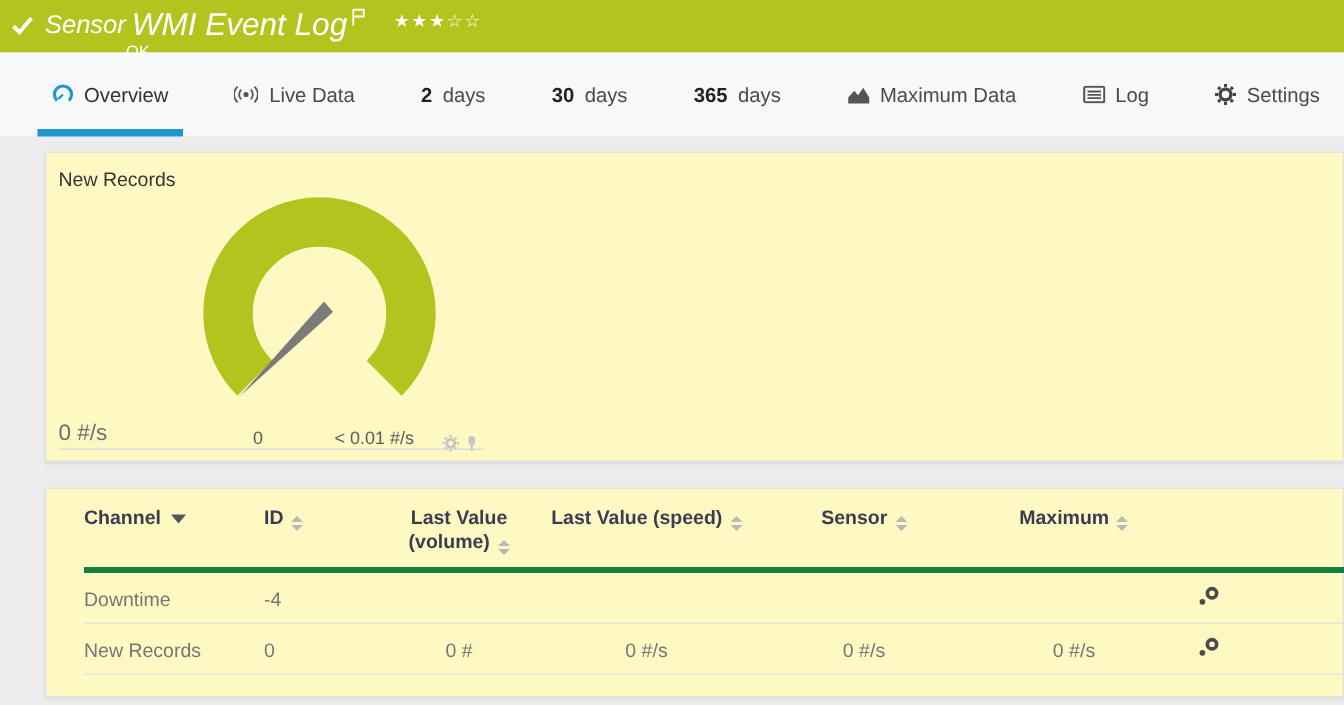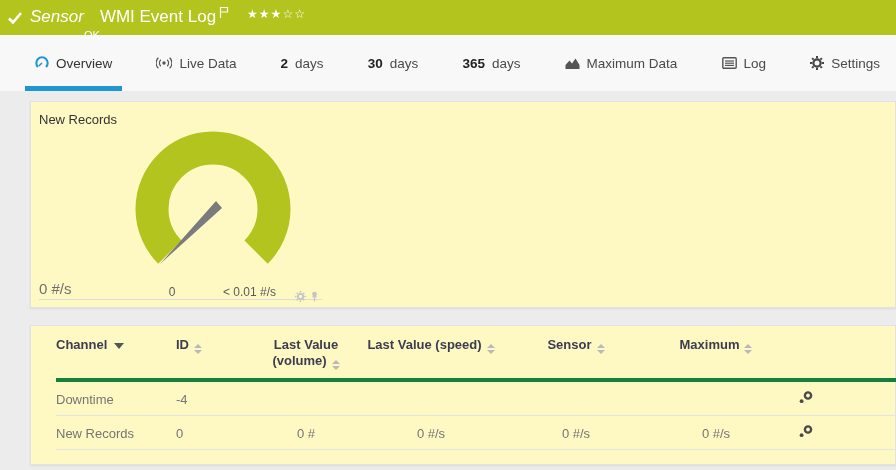--- a/index.html
+++ b/index.html
@@ -4,28 +4,28 @@
 <style>
   * { margin:0; padding:0; box-sizing:border-box; }
   html,body { width:896px; height:470px; overflow:hidden;
     font-family:"Liberation Sans","DejaVu Sans",sans-serif; background:#ececec; }
 
   
   .banner { height:35px; background:#b3c41f; color:#fff; padding:6px 10px 0 8px; }
   .banner-line { display:flex; align-items:flex-start; }
   .check-icon { margin-top:4px; }
   .kicker { font-style:italic; font-size:17px; margin-left:8px; line-height:22px; }
-  .title  { font-size:17px; margin-left:16px; line-height:22px; }
+  .title  { font-size:21px; margin-left:4px; line-height:22px;font-style:italic; }
   .flag-icon { margin-left:3px; margin-top:-1px; }
   .stars { margin-left:18px; font-size:12px; letter-spacing:1px; line-height:16px; margin-top:0; }
   .status-ok { font-size:11px; font-weight:normal; margin-left:76px; margin-top:1px; }
 
   
   .tabstrip { height:56px; background:#f8f8f8; display:flex; align-items:stretch;
-    padding:0 6px 0 25px; }
+    padding:0 6px 0 25px;justify-content:flex-end; }
   .tab { display:flex; align-items:center; gap:7px; font-size:13.5px; color:#4a4a4a;
     padding:5px 10px 0 10px; border-bottom:5px solid transparent; cursor:pointer; white-space:nowrap; }
   .tab .num { font-weight:bold; color:#222; }
   .tab.active { border-bottom-color:#1e96d2; color:#333; }
   .tabstrip .spacer { flex:1 1 auto; }
   .tab svg { flex:0 0 auto; }
 
   
   .main { padding:10px 0 0 30px; background:#ececec; }
   .card { background:#fef9c3; border:1px solid #e2e2e2; box-shadow:0 1px 2px rgba(0,0,0,.08); }

